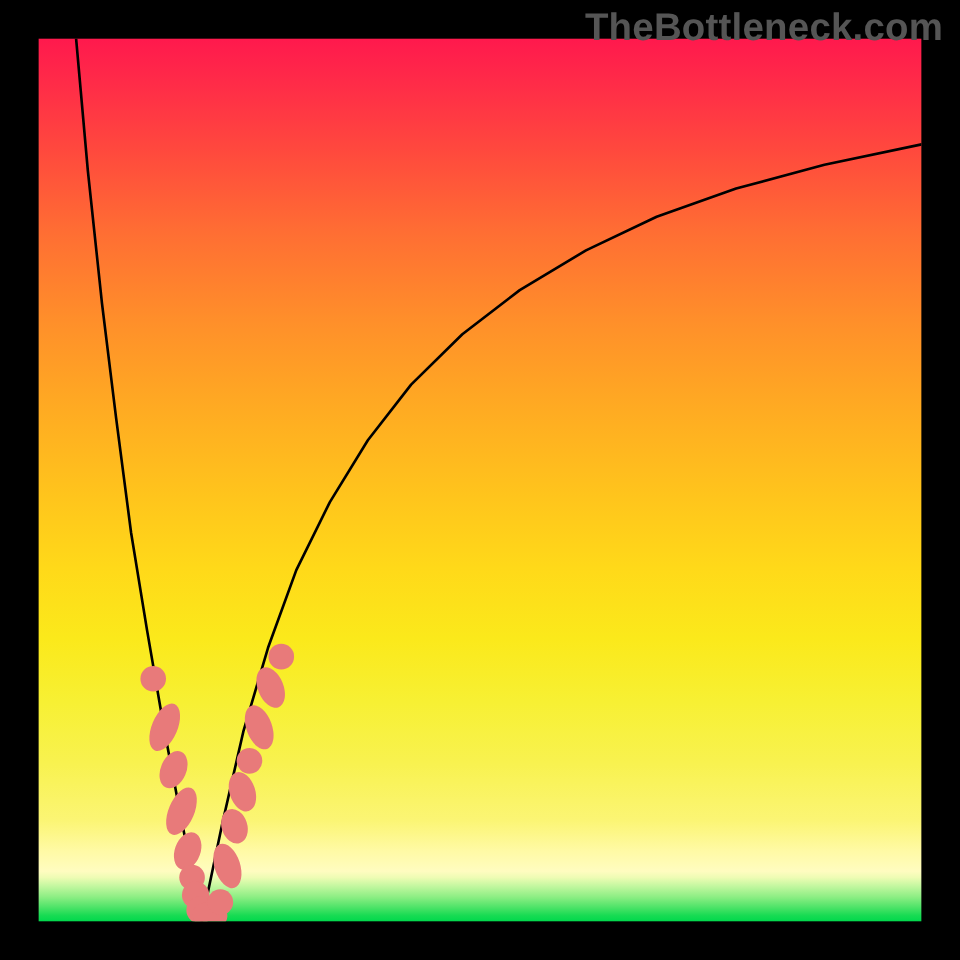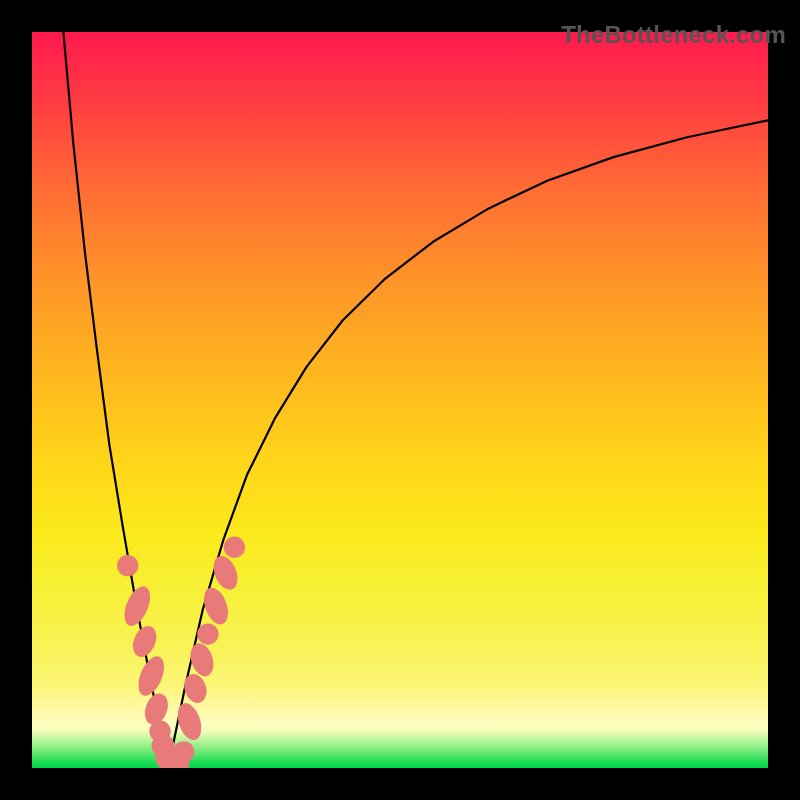--- a/index.html
+++ b/index.html
@@ -56,25 +56,24 @@
   }
   .svg-layer {
     position: absolute;
     inset: 0;
   }
   .watermark {
     position: absolute;
     top: 4px;
     right: 14px;
     font-family: Arial, Helvetica, sans-serif;
-    font-size: 24px;
+    font-size: 32px;
     font-weight: 600;
     color: #555555;
     letter-spacing: 0.2px;
-    margin-top: 17px;
   }
 </style>
 </head>
 <body>
 
 <div class="frame">
   <div class="plot-area">
     <div class="gradient-bg"></div>
     <svg class="svg-layer" viewBox="0 0 736 736" preserveAspectRatio="none">
       <g id="curve-group">

